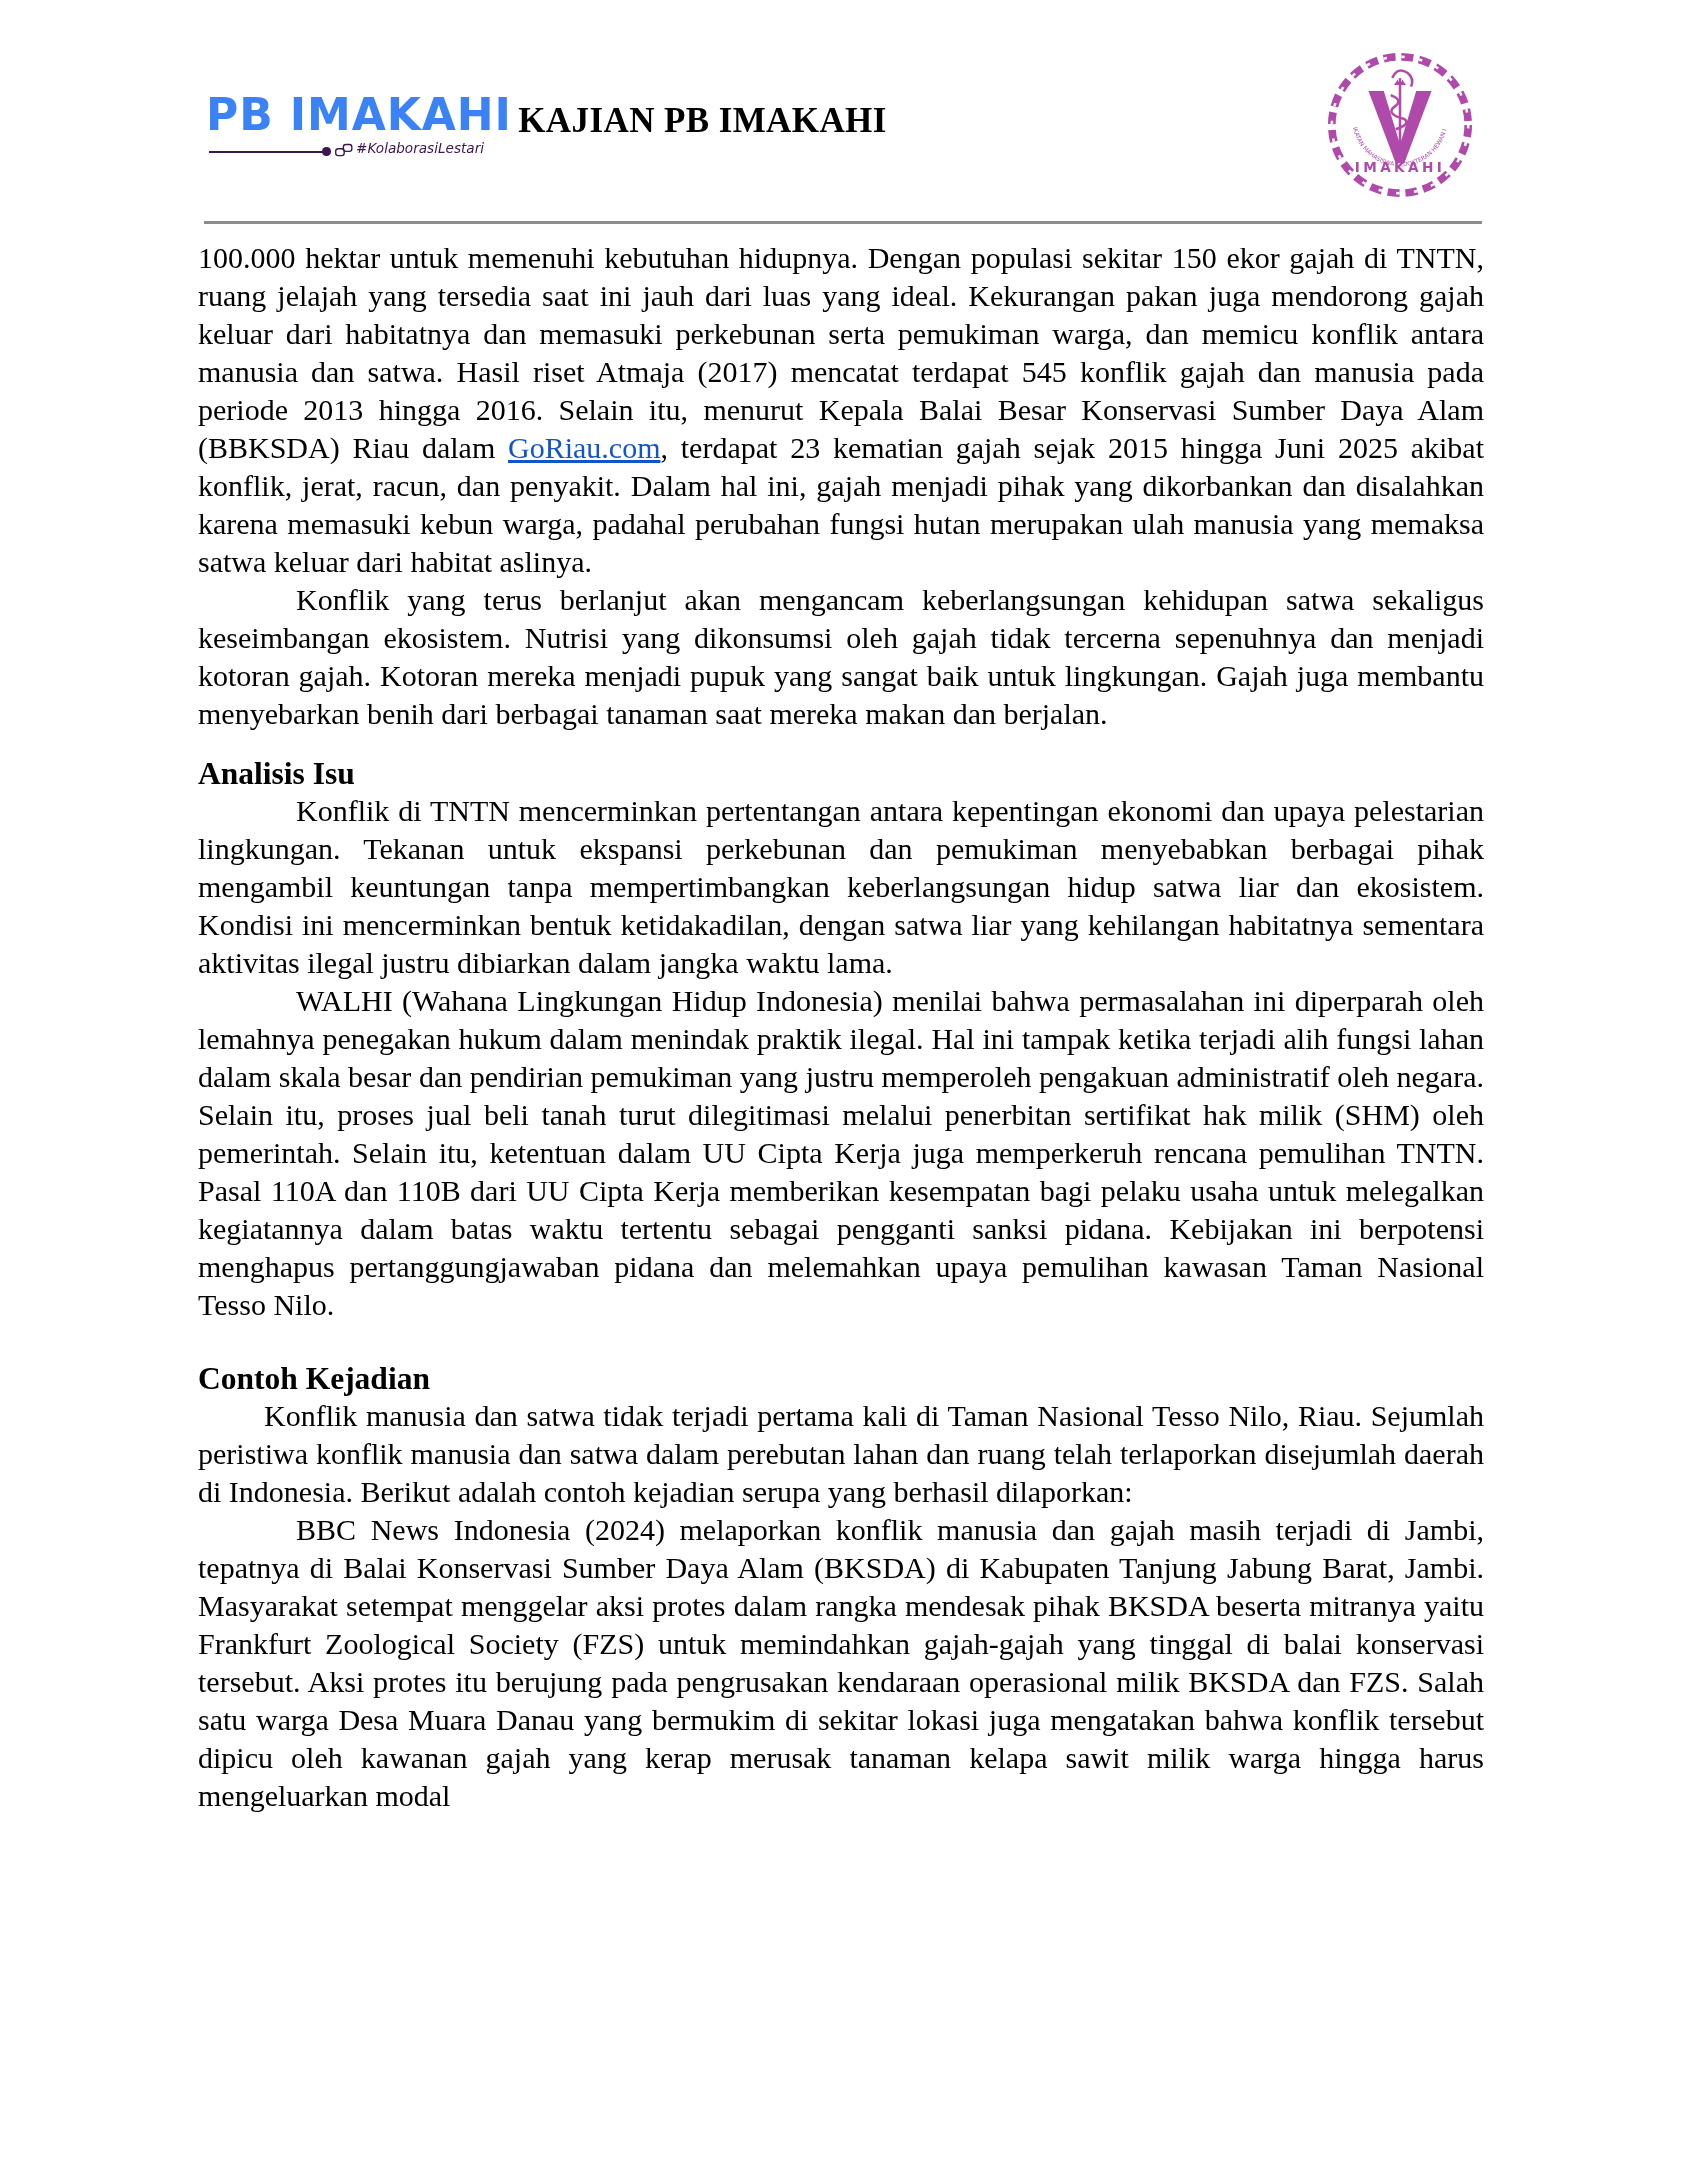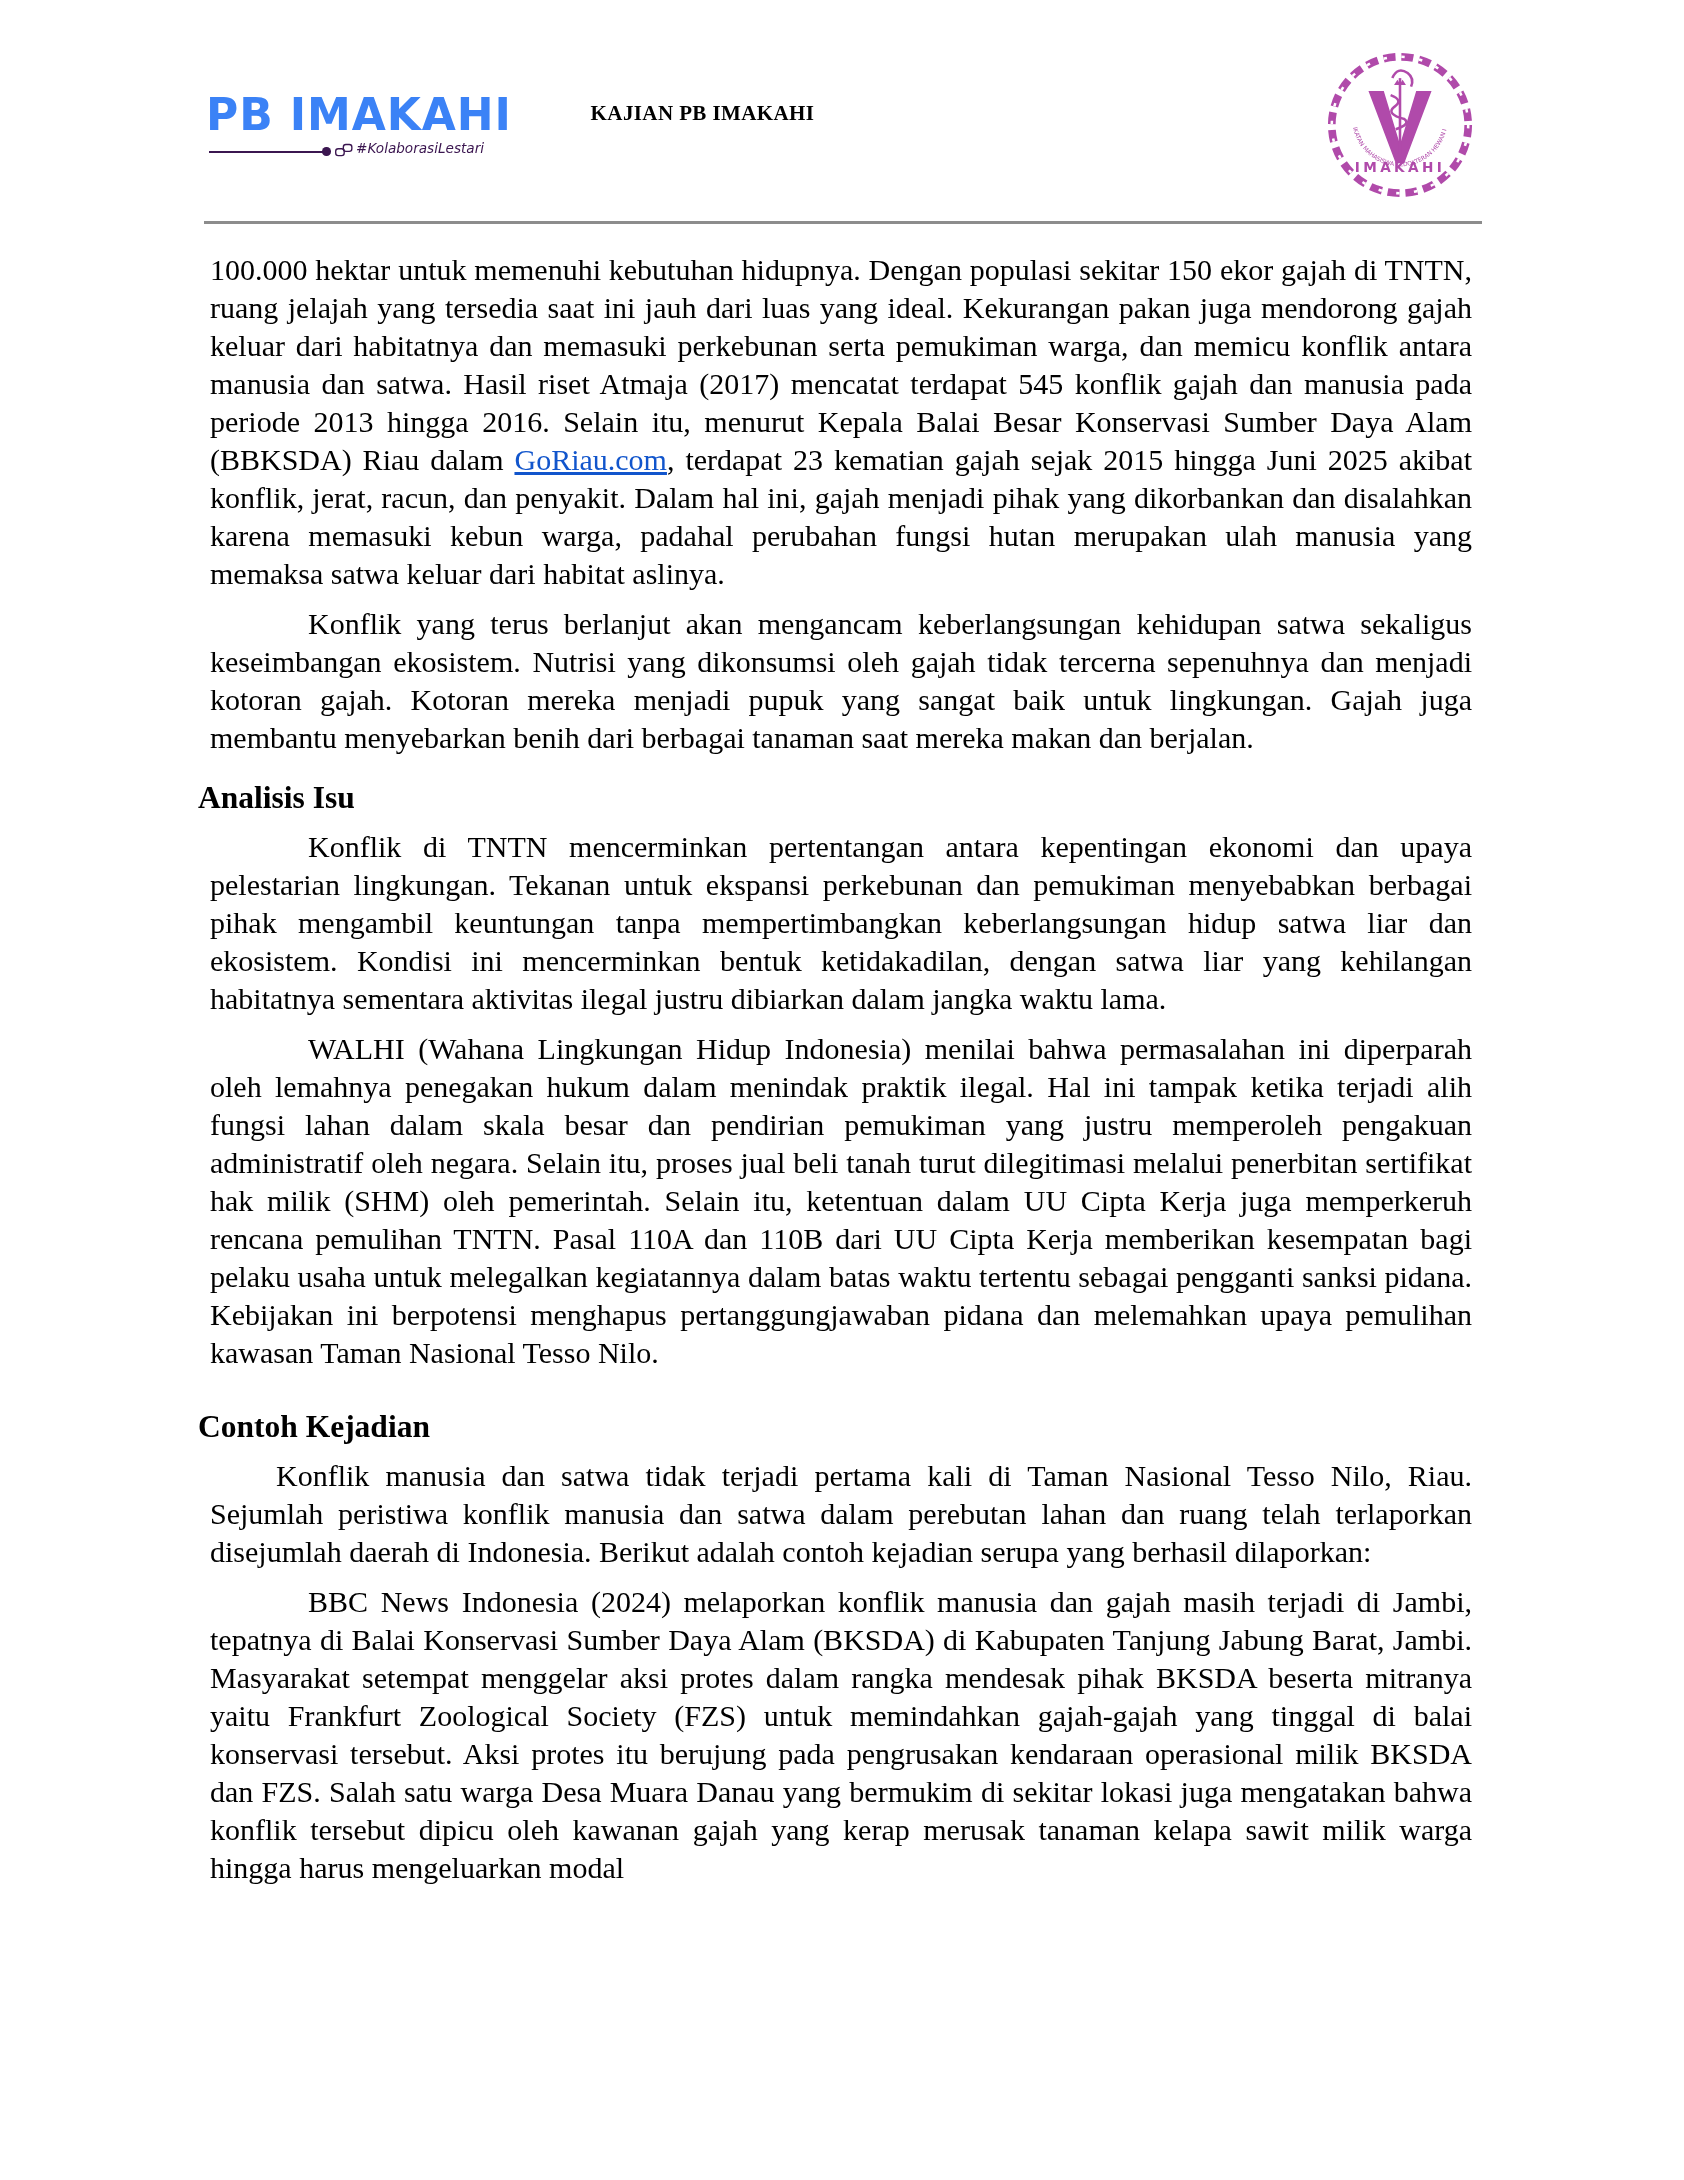--- a/index.html
+++ b/index.html
@@ -16,31 +16,31 @@
   .logo-left .tag-line { position: absolute; left: 3.4px; top: 8.5px; width: 115px; height: 2.6px; background: #3b1650; }
   .logo-left .tag-dot { position: absolute; left: 116px; top: 5.1px; width: 8.5px; height: 8.5px; border-radius: 50%; background: #3b1650; }
   .logo-left .tag-chain { position: absolute; left: 128px; top: 0; width: 20.4px; height: 17px; }
   .logo-left .tagline {
     position: absolute; left: 150px; top: -1.7px;
     font-family: "DejaVu Sans", sans-serif; font-weight: normal; font-style: italic;
     font-size: 13.6px; color: #3b1650; white-space: nowrap;
   }
   .header-title {
     position: absolute; left: 0; width: 1405px; top: 101px; text-align: center;
-    font-family: "Liberation Serif", serif; font-weight: bold; font-size: 21px; color: #000;
+    font-family: "Liberation Serif", serif; font-weight: bold; font-size: 35px; color: #000;
     letter-spacing: 0.4px;
   }
   .logo-right { position: absolute; left: 1319px; top: 44px; width: 162px; height: 162px; }
   .header-rule { position: absolute; left: 204px; top: 221px; width: 1278px; height: 2.6px; background: #8c8c8c; }
 
   .content {
     position: absolute; left: 198px; top: 239px; width: 1286px;
     font-family: "Liberation Serif", serif; font-size: 30px; line-height: 38px; color: #000;
   }
-  .content p { margin: 12px; text-align: justify; }
+  .content p { margin: 0; text-align: justify; }
   .content p.indent { text-indent: 98px; }
   .content p.indent-sm { text-indent: 66px; }
   .content h2 {
     margin: 0; text-align: left; font-family: "Liberation Serif", serif;
     font-weight: bold; font-size: 31.5px; line-height: 37px;
   }
   .content h2.sec1 { margin-top: 22px; }
   .content h2.sec2 { margin-top: 36px; }
   .content a { color: #1155cc; text-decoration: underline; }
 </style>

